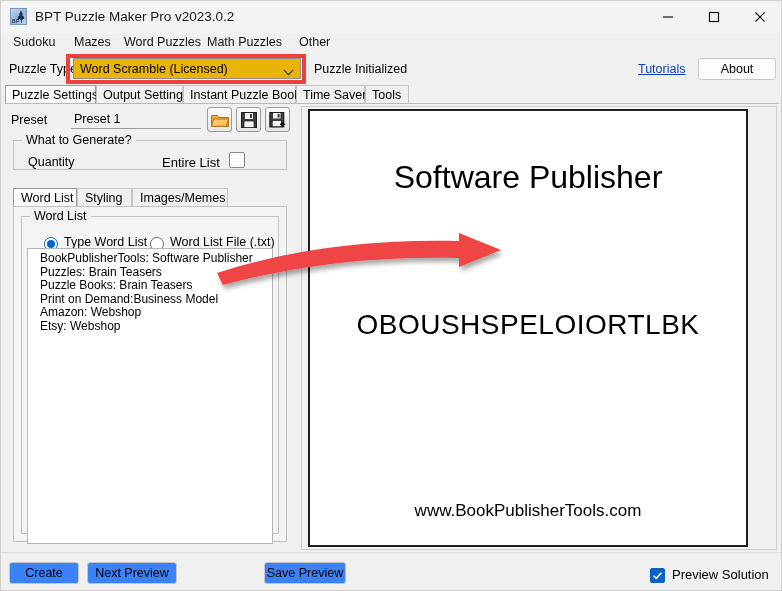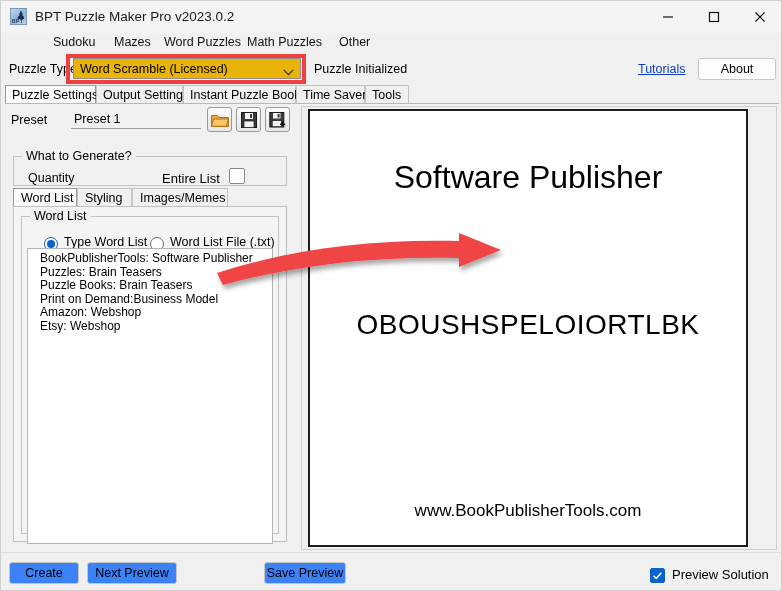--- a/index.html
+++ b/index.html
@@ -87,21 +87,20 @@
     left: 0; top: 32px;
     width: 782px; height: 20px;
   }
   .menu-item {
     position: absolute;
     top: 2px;
     font-size: 12.5px;
     color: #111;
     white-space: nowrap;
     cursor: default;
-    margin-left: 40px;
   }
 
   
   #lbl-puzzle-type {
     position: absolute;
     left: 8px; top: 61px;
     font-size: 12.5px;
   }
   #puzzle-type-combo {
     position: absolute;
@@ -234,21 +233,21 @@
     box-sizing: border-box;
   }
   .groupbox > .gb-title {
     position: absolute;
     left: 8px; top: -8px;
     background: #f0f0f0;
     padding: 0 4px;
     font-size: 12.5px;
   }
   #gb-whattogenerate {
-    left: 8px; top: 52px;
+    left: 8px; top: 36px;
     width: 274px; height: 30px;
   }
   #lbl-quantity {
     position: absolute;
     left: 14px; top: 14px;
     font-size: 12.5px;
   }
   #quantity-spin {
     position: absolute;
     left: 68px; top: 9px;

